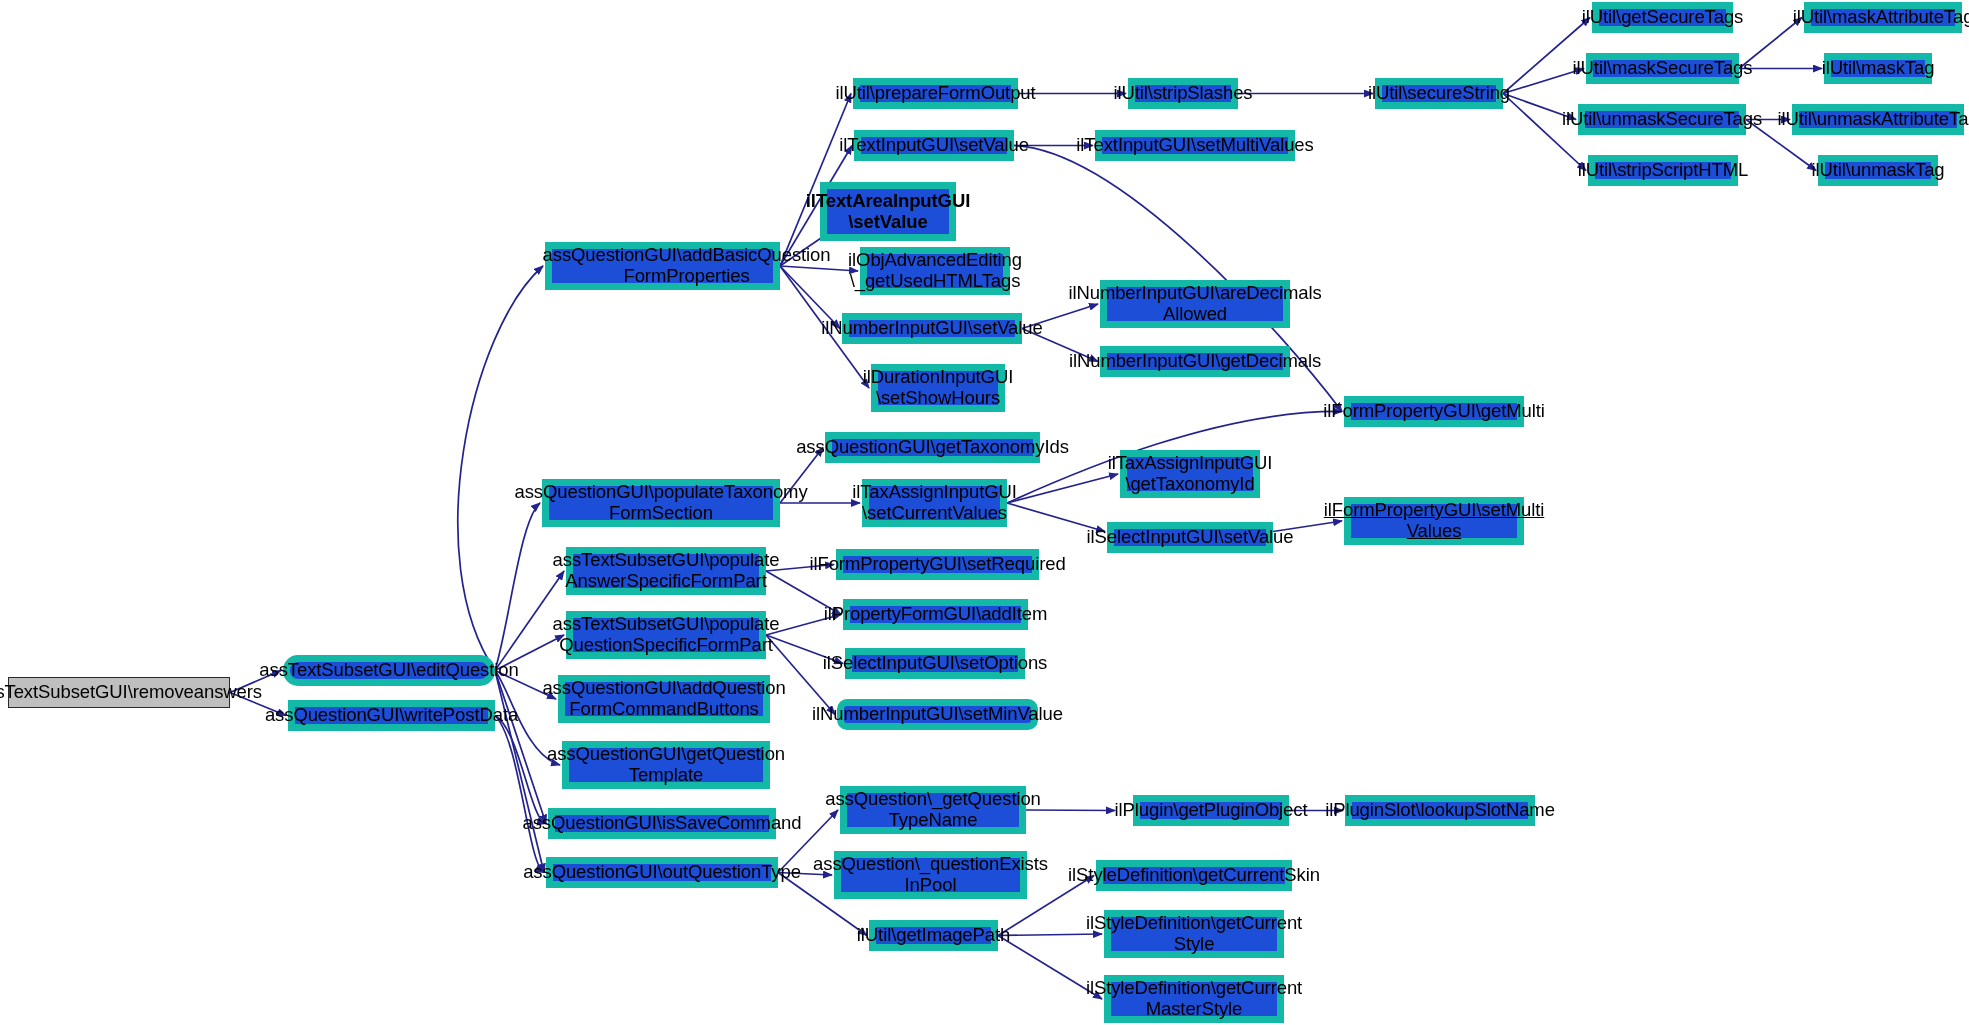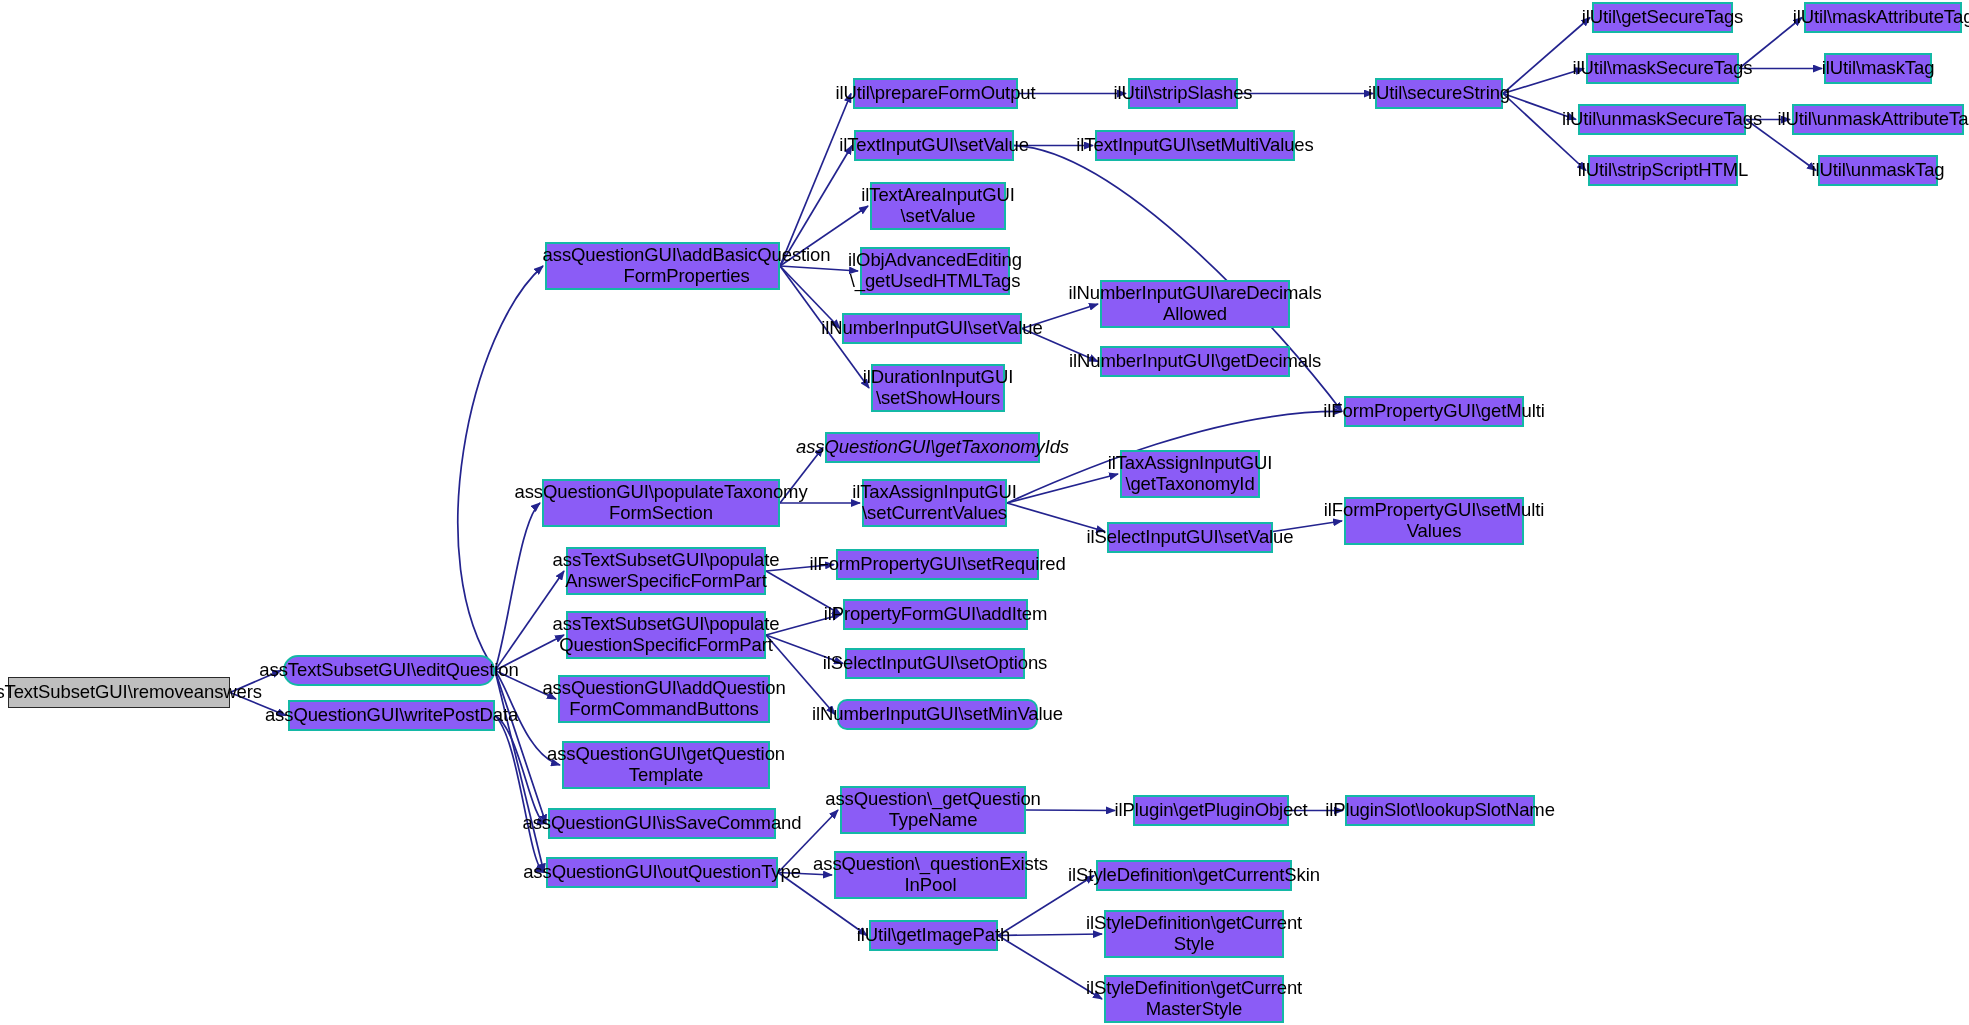--- a/index.html
+++ b/index.html
@@ -19,22 +19,22 @@
     position: absolute;
     left: 0;
     top: 0;
     width: 1969px;
     height: 1025px;
     pointer-events: none;
   }
   .node {
     position: absolute;
     box-sizing: border-box;
-    border: 2px solid #14b8a6;
-    background: #8b5cf6;
+    border: 7px solid #14b8a6;
+    background: #1d4ed8;
     color: #000000;
     font-size: 18.5px;
     line-height: 1.13;
     display: flex;
     align-items: center;
     justify-content: center;
     text-align: center;
     white-space: pre;
     letter-spacing: -0.1px;
     z-index: 2;
@@ -121,28 +121,28 @@
       <div class="node" style="left: 566px; top: 611px; width: 200px; height: 48px;">assTextSubsetGUI\populate
 QuestionSpecificFormPart</div>
       <div class="node" style="left: 558px; top: 675px; width: 212px; height: 48px;">assQuestionGUI\addQuestion
 FormCommandButtons</div>
       <div class="node" style="left: 562px; top: 741px; width: 208px; height: 48px;">assQuestionGUI\getQuestion
 Template</div>
       <div class="node" style="left: 548px; top: 808px; width: 228px; height: 31px;">assQuestionGUI\isSaveCommand</div>
       <div class="node" style="left: 546px; top: 857px; width: 232px; height: 31px;">assQuestionGUI\outQuestionType</div>
       <div class="node" style="left: 853px; top: 78px; width: 165px; height: 31px;">ilUtil\prepareFormOutput</div>
       <div class="node" style="left: 854px; top: 130px; width: 160px; height: 31px;">ilTextInputGUI\setValue</div>
-      <div class="node" style="left: 870px; top: 182px; width: 136px; height: 48px;">ilTextAreaInputGUI
+      <div class="node" style="left: 820px; top: 182px; width: 136px; height: 59px; font-weight: bold;">ilTextAreaInputGUI
 \setValue</div>
       <div class="node" style="left: 860px; top: 247px; width: 150px; height: 48px;">ilObjAdvancedEditing
 \_getUsedHTMLTags</div>
       <div class="node" style="left: 842px; top: 313px; width: 180px; height: 31px;">ilNumberInputGUI\setValue</div>
       <div class="node" style="left: 871px; top: 364px; width: 134px; height: 48px;">ilDurationInputGUI
 \setShowHours</div>
-      <div class="node" style="left: 825px; top: 432px; width: 215px; height: 31px; font-style: italic;">assQuestionGUI\getTaxonomyIds</div>
+      <div class="node" style="left: 825px; top: 432px; width: 215px; height: 31px;">assQuestionGUI\getTaxonomyIds</div>
       <div class="node" style="left: 862px; top: 479px; width: 145px; height: 48px;">ilTaxAssignInputGUI
 \setCurrentValues</div>
       <div class="node" style="left: 836px; top: 549px; width: 203px; height: 31px;">ilFormPropertyGUI\setRequired</div>
       <div class="node" style="left: 843px; top: 599px; width: 185px; height: 31px;">ilPropertyFormGUI\addItem</div>
       <div class="node" style="left: 845px; top: 648px; width: 180px; height: 31px;">ilSelectInputGUI\setOptions</div>
       <div class="node" style="left: 837px; top: 699px; width: 201px; height: 31px; border-radius: 10px;">ilNumberInputGUI\setMinValue</div>
       <div class="node" style="left: 840px; top: 786px; width: 186px; height: 48px;">assQuestion\_getQuestion
 TypeName</div>
       <div class="node" style="left: 834px; top: 851px; width: 193px; height: 48px;">assQuestion\_questionExists
 InPool</div>
@@ -156,21 +156,21 @@
 \getTaxonomyId</div>
       <div class="node" style="left: 1107px; top: 516px; width: 166px; height: 31px; margin-top: 6px;">ilSelectInputGUI\setValue</div>
       <div class="node" style="left: 1117px; top: 795px; width: 156px; height: 31px; margin-left: 16px;">ilPlugin\getPluginObject</div>
       <div class="node" style="left: 1096px; top: 860px; width: 196px; height: 31px;">ilStyleDefinition\getCurrentSkin</div>
       <div class="node" style="left: 1104px; top: 910px; width: 180px; height: 48px;">ilStyleDefinition\getCurrent
 Style</div>
       <div class="node" style="left: 1104px; top: 975px; width: 180px; height: 48px;">ilStyleDefinition\getCurrent
 MasterStyle</div>
       <div class="node" style="left: 1375px; top: 78px; width: 128px; height: 31px;">ilUtil\secureString</div>
       <div class="node" style="left: 1344px; top: 396px; width: 180px; height: 31px;">ilFormPropertyGUI\getMulti</div>
-      <div class="node" style="left: 1344px; top: 497px; width: 180px; height: 48px;">ilFormPropertyGUI\setMulti
+      <div class="node" style="left: 1344px; top: 497px; width: 180px; height: 48px; text-decoration: underline;">ilFormPropertyGUI\setMulti
 Values</div>
       <div class="node" style="left: 1345px; top: 795px; width: 190px; height: 31px;">ilPluginSlot\lookupSlotName</div>
       <div class="node" style="left: 1592px; top: 2px; width: 141px; height: 31px;">ilUtil\getSecureTags</div>
       <div class="node" style="left: 1586px; top: 53px; width: 153px; height: 31px;">ilUtil\maskSecureTags</div>
       <div class="node" style="left: 1578px; top: 104px; width: 168px; height: 31px;">ilUtil\unmaskSecureTags</div>
       <div class="node" style="left: 1588px; top: 155px; width: 150px; height: 31px;">ilUtil\stripScriptHTML</div>
       <div class="node" style="left: 1804px; top: 2px; width: 158px; height: 31px;">ilUtil\maskAttributeTag</div>
       <div class="node" style="left: 1824px; top: 53px; width: 108px; height: 31px;">ilUtil\maskTag</div>
       <div class="node" style="left: 1792px; top: 104px; width: 172px; height: 31px;">ilUtil\unmaskAttributeTag</div>
       <div class="node" style="left: 1818px; top: 155px; width: 120px; height: 31px;">ilUtil\unmaskTag</div>

